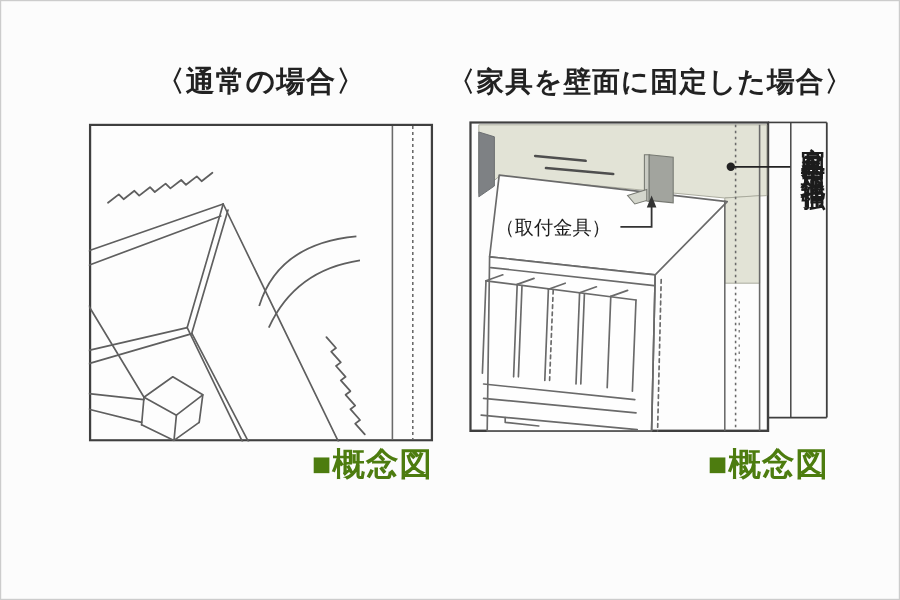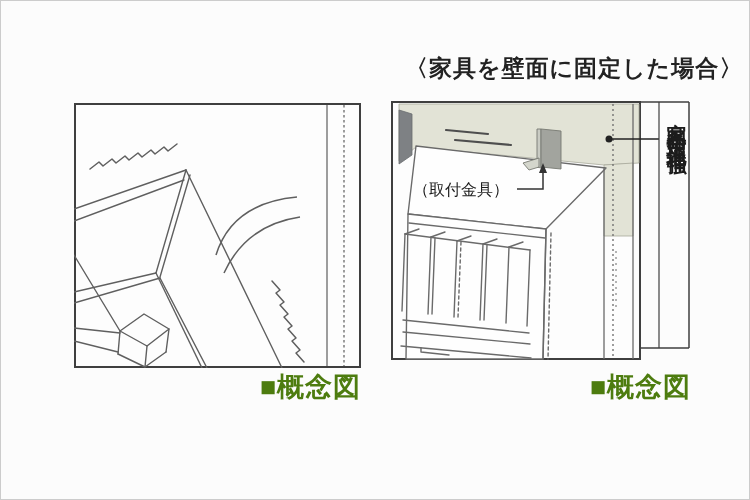--- a/index.html
+++ b/index.html
@@ -27,21 +27,22 @@
   }
   svg{position:absolute;display:block;}
   .svg-left{left:73px;top:102px;}
   .svg-right{left:390px;top:100px;}
 </style>
 </head>
 <body>
 
 <div class="canvas">
 
-  <div class="panel-title" style="left:372px;width:336px;font-size:23px;margin-left:32px;">〈家具を壁面に固定した場合〉</div>
+  <div class="panel-title" style="left:73px;width:287px;">〈通常の場合〉</div>
+  <div class="panel-title" style="left:372px;width:336px;font-size:23px;">〈家具を壁面に固定した場合〉</div>
 
   <svg class="svg-left" width="287" height="265" viewBox="0 0 287 265">
     <rect x="1" y="1" width="285" height="263" fill="#fdfdfd" stroke="#3f3f3f" stroke-width="2"></rect>
 
     <g stroke="#6a6a6a" stroke-width="1.3" fill="none">
       <line x1="253" y1="2" x2="253" y2="263"></line>
       <line x1="270" y1="2" x2="270" y2="263" stroke-dasharray="2.5 2.5"></line>
     </g>
 
     <g stroke="#5f5f5f" stroke-width="1.4" fill="none" stroke-linecap="round" stroke-linejoin="round">

